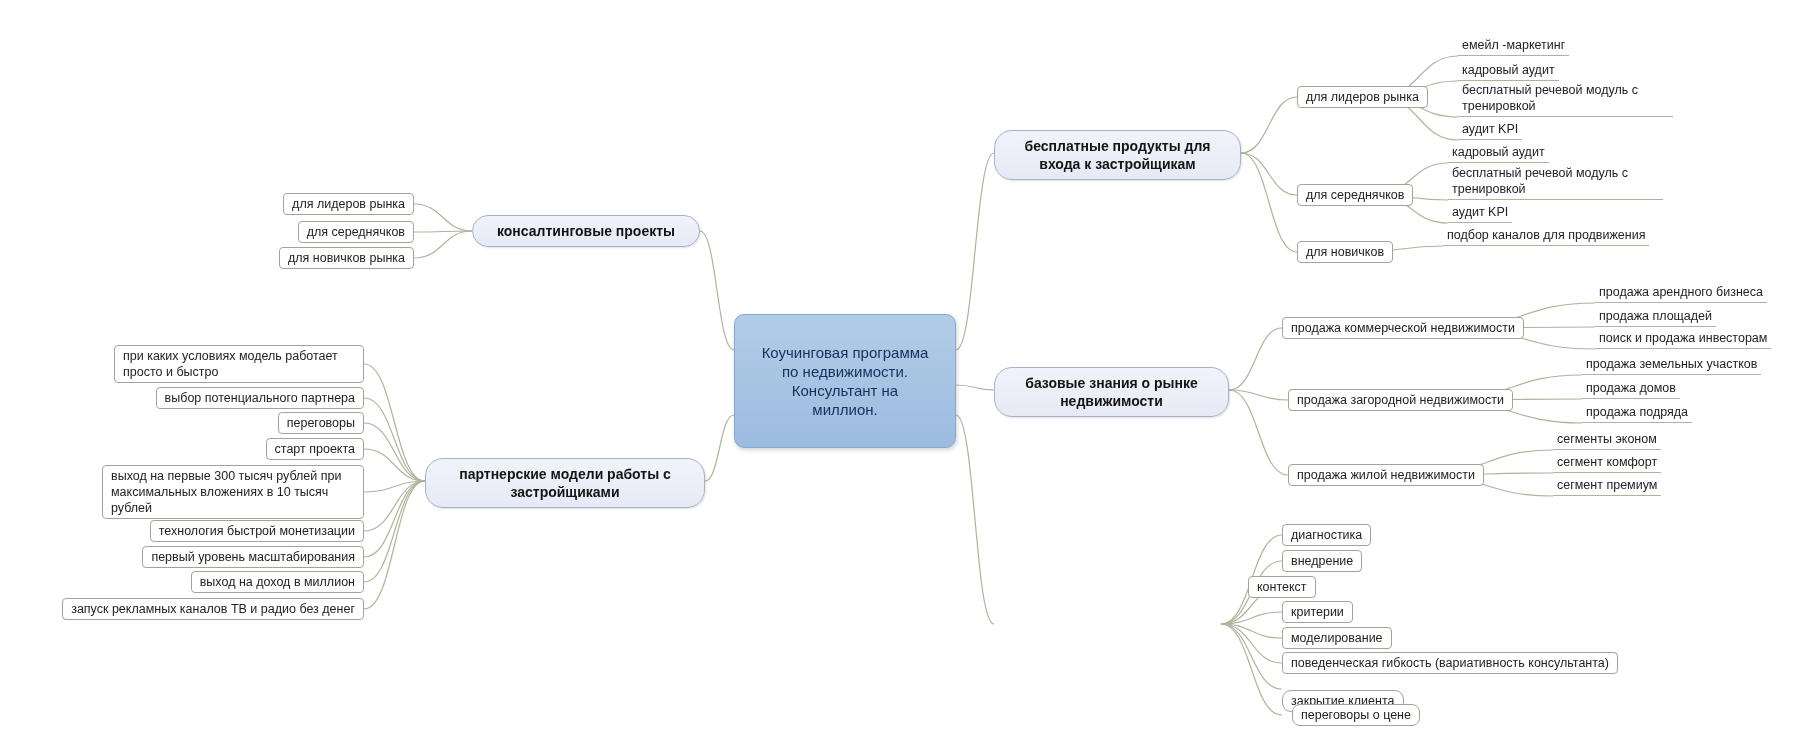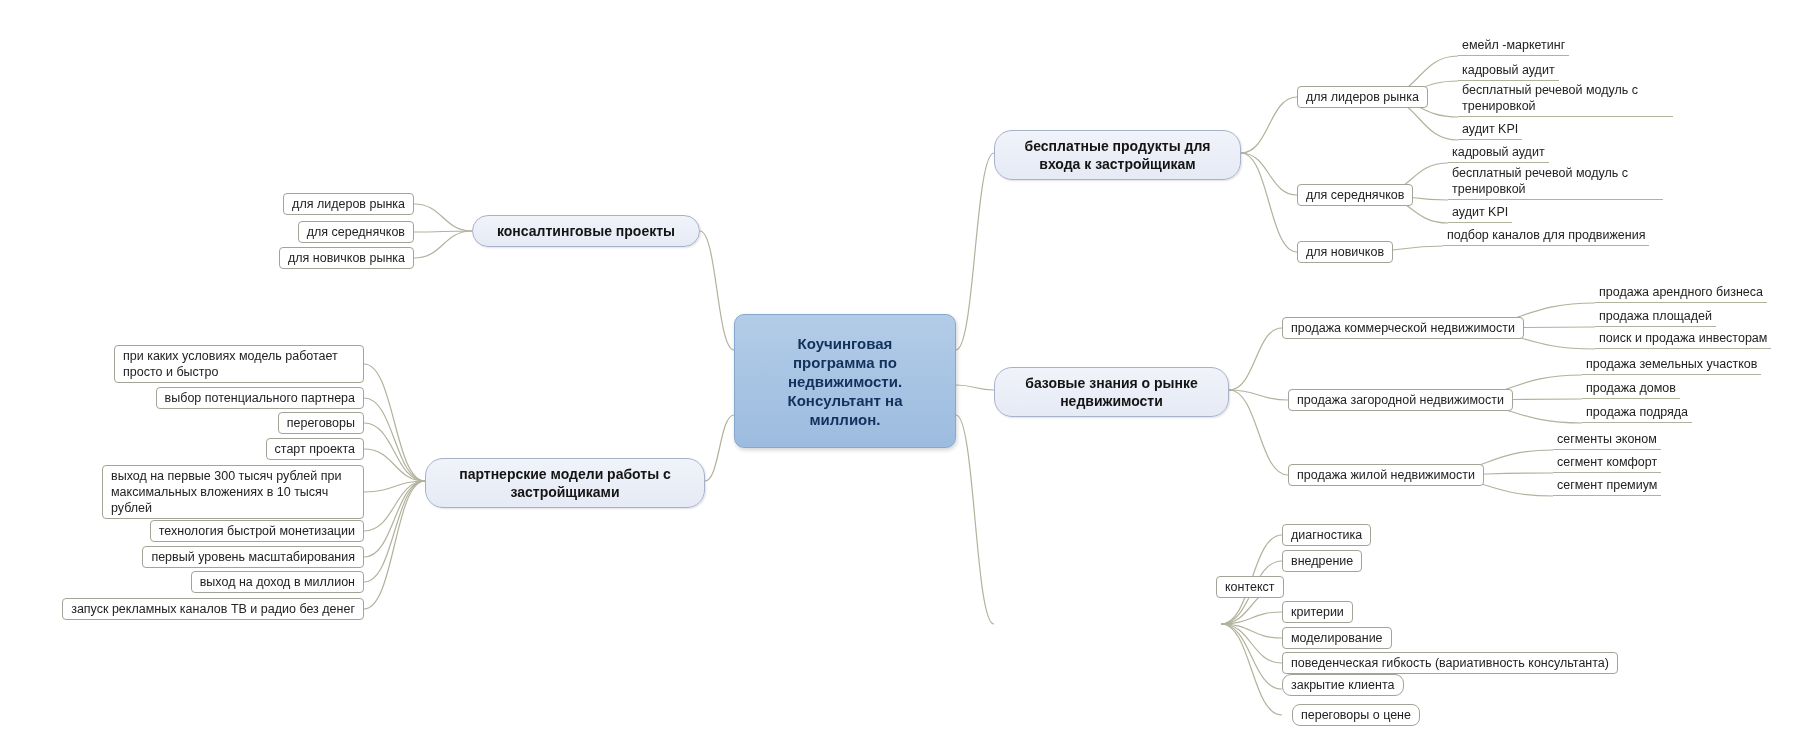--- a/index.html
+++ b/index.html
@@ -13,21 +13,21 @@
   .canvas { position:absolute; left:0; top:0; width:1807px; height:756px; }
   #edges { position:absolute; left:0; top:0; }
   .edge { fill:none; stroke:var(--line); stroke-width:1.2px; }
   .root {
     position:absolute; display:flex; align-items:center; justify-content:center;
     text-align:center;
     background:linear-gradient(180deg, var(--central_fill), var(--central_fill_dark));
     border:1px solid var(--central_border);
     border-radius:10px;
     color:var(--central_text);
-    font-weight:bold; font-size:15px; line-height:19px;
+    font-weight:normal; font-size:15px; line-height:19px;
     padding:10px 26px;
     box-shadow:1px 2px 4px rgba(0,0,0,0.18);
   }
   .node1 {
     position:absolute;
     background:linear-gradient(180deg, #f0f3f9, var(--branch_fill));
     border:1px solid var(--branch_border);
     border-radius:18px;
     font-weight:bold; font-size:14px; line-height:18px;
     padding:6px 8px; color:#141414; text-align:center;
@@ -151,20 +151,20 @@
   <div class="node2" style="right:1443px;top:412px;text-align:center;">переговоры</div>
   <div class="node2" style="right:1443px;top:438px;">старт проекта</div>
   <div class="node2" style="right:1443px;top:465px;max-width:262px;">выход на первые 300 тысяч рублей при максимальных вложениях в 10 тысяч рублей</div>
   <div class="node2" style="right:1443px;top:520px;">технология быстрой монетизации</div>
   <div class="node2" style="right:1443px;top:546px;">первый уровень масштабирования</div>
   <div class="node2" style="right:1443px;top:571px;">выход на доход в миллион</div>
   <div class="node2" style="right:1443px;top:598px;">запуск рекламных каналов ТВ и радио без денег</div>
 
   <div class="node2" style="left:1282px;top:524px;">диагностика</div>
   <div class="node2" style="left:1282px;top:550px;">внедрение</div>
-  <div class="node2" style="left:1216px;top:576px;text-align:center;">контекст</div>
+  <div class="node2" style="left:1248px;top:576px;text-align:center;">контекст</div>
   <div class="node2" style="left:1282px;top:601px;">критерии</div>
   <div class="node2" style="left:1282px;top:627px;">моделирование</div>
   <div class="node2" style="left:1282px;top:652px;">поведенческая гибкость (вариативность консультанта)</div>
-  <div class="node2" style="left:1282px;top:674px;border-radius:9px;">закрытие клиента</div>
+  <div class="node2" style="left:1282px;top:690px;border-radius:9px;">закрытие клиента</div>
   <div class="node2" style="left:1292px;top:704px;border-radius:8px;">переговоры о цене</div>
 
 </div>
 
 </body></html>

